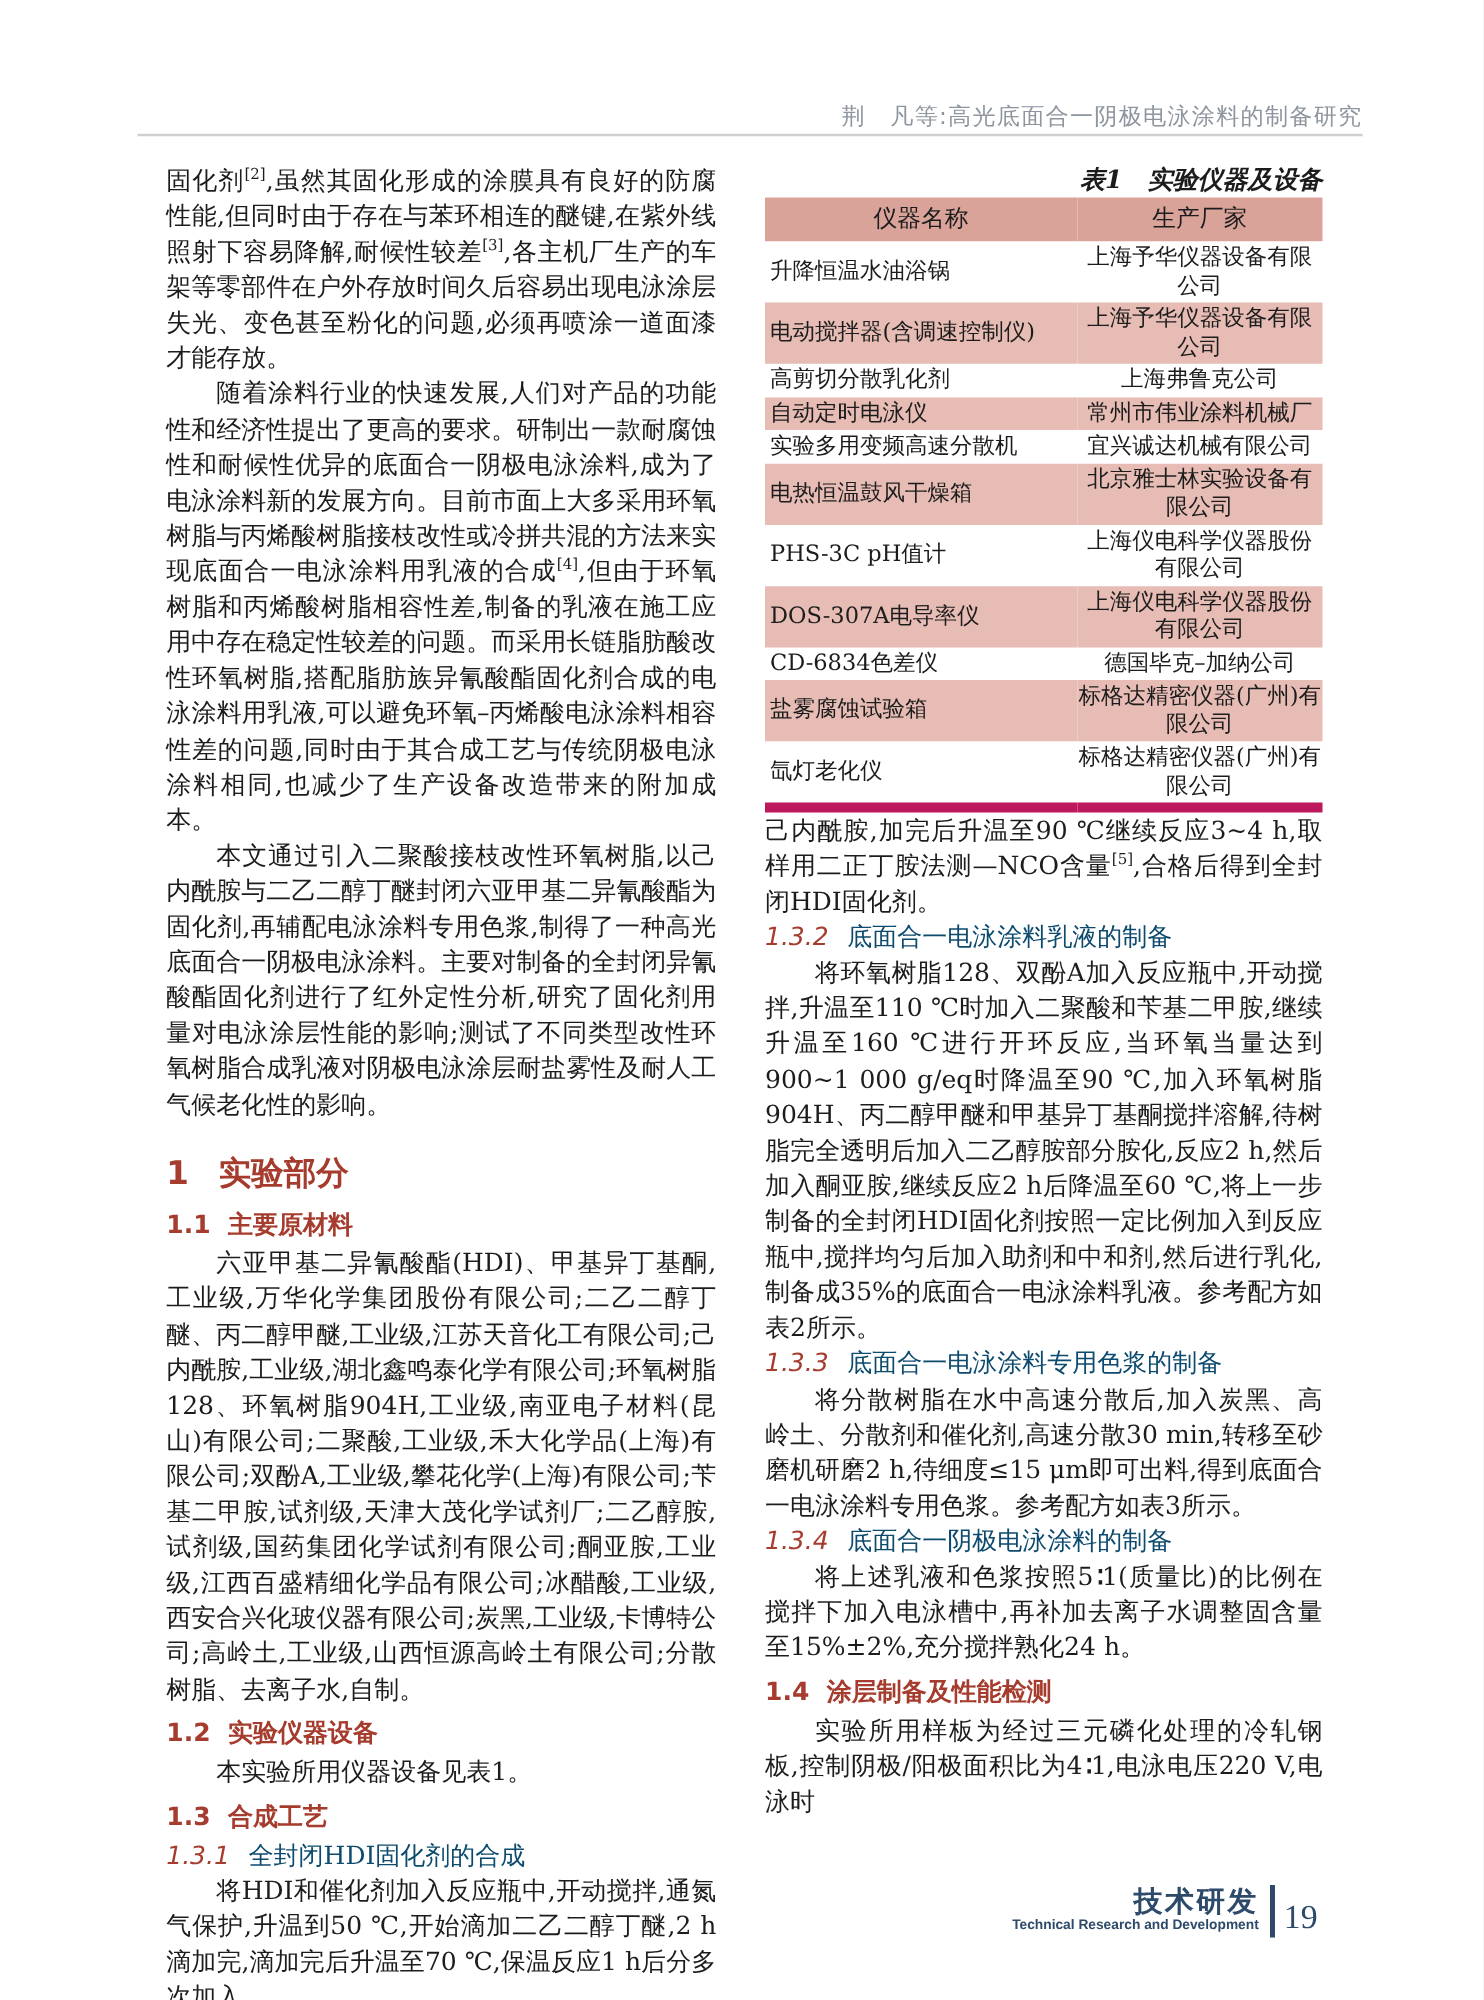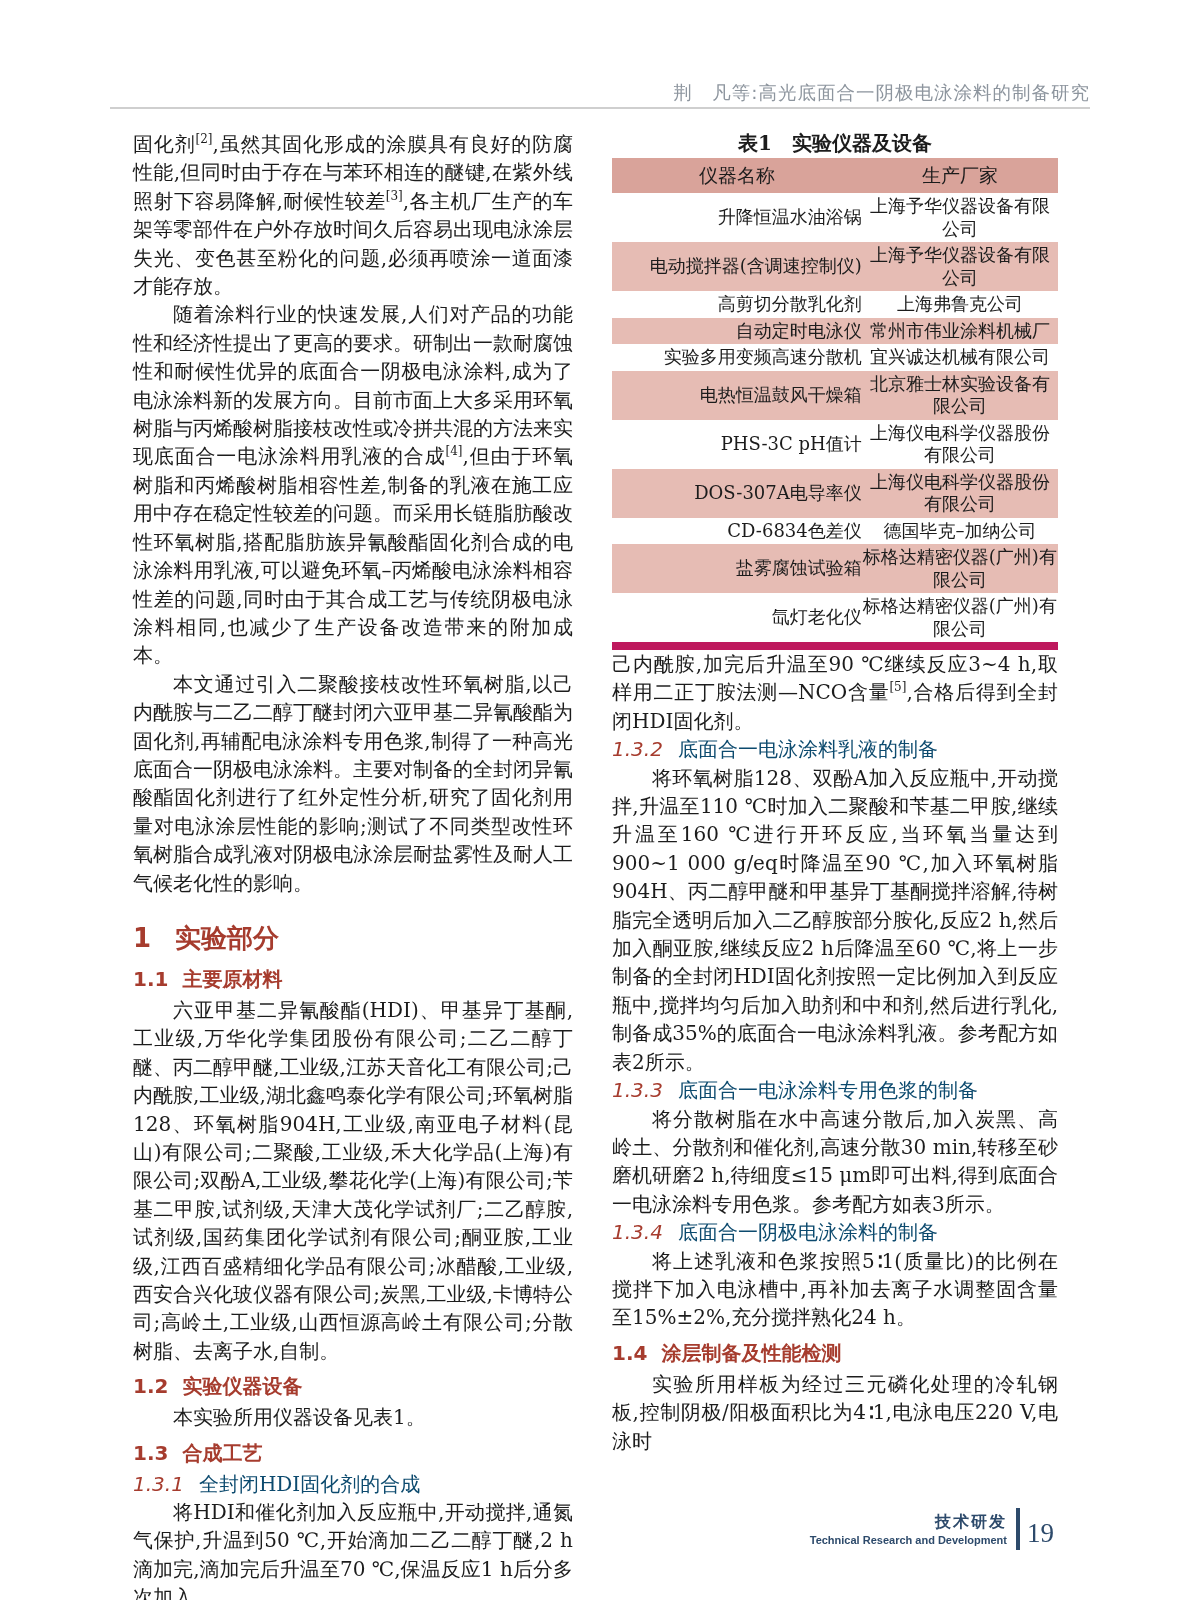--- a/index.html
+++ b/index.html
@@ -33,38 +33,38 @@
   .h2 {
     margin:8px 0 3px 0; font-family:"DejaVu Sans","Liberation Sans",sans-serif;
     font-weight:bold; font-size:20px; color:#a63c2e;
   }
   .h2 .num { margin-right:14px; }
   .h3 { margin:0; font-size:20px; line-height:28.4px; }
   .h3 .num { color:#a63c2e; font-family:"DejaVu Sans","Liberation Sans",sans-serif;font-style:italic; }
   .h3 .t { margin-left:15px; color:#0c4a6e; }
 
   
-  .tbl-title-cn { text-align:center; font-weight:bold; font-size:20px; line-height:26px; margin:4px 0 2px; }
+  .tbl-title-cn { text-align:right; font-weight:bold; font-size:20px; line-height:26px; margin:4px 0 2px;font-style:italic; }
   .tbl-title-en { text-align:center; font-weight:bold; font-size:18px; line-height:24px;
                   font-family:"Liberation Serif","DejaVu Serif",serif; margin:0 0 6px; }
   table.t1 { width:100%; border-collapse:collapse; border-bottom:8px solid #be185d; }
   table.t1 th {
     background:#d9a39a; font-weight:normal; font-size:19px; line-height:25px; padding:5px 0;
   }
   table.t1 td { font-size:18px; line-height:22.5px; padding:2px 0; vertical-align:middle; }
-  table.t1 td.col-name  { width:56%; text-align:right; padding-left:4px; }
+  table.t1 td.col-name  { width:56%; text-align:left; padding-left:4px; }
   table.t1 td.col-maker { text-align:center; }
   table.t1 tbody tr:nth-child(even) { background:#e6bcb4; }
 
   .after-table { margin-top:30px; }
 
   
   .footer { position:absolute; right:133px; bottom:50px; display:flex; align-items:center; color:#2d4a6b; }
   .f-labels { text-align:right; }
-  .f-cn { font-family:"DejaVu Sans","Liberation Sans",sans-serif; font-weight:bold; font-size:16px;
+  .f-cn { font-family:"DejaVu Sans","Liberation Sans",sans-serif; font-weight:bold; font-size:23px;
           letter-spacing:2px; line-height:22px; }
   .f-en { font-family:Liberation Sans, sans-serif; font-weight:bold; font-size:11px; line-height:14px; }
   .f-bar { width:4px; height:42px; background:#2d4a6b; margin:0 7px 0 9px; }
   .f-num { font-family:"Liberation Serif","DejaVu Serif",serif; font-size:27px; padding-top:8px; }
 </style>
 </head>
 <body>
 
 <div class="page">
 

